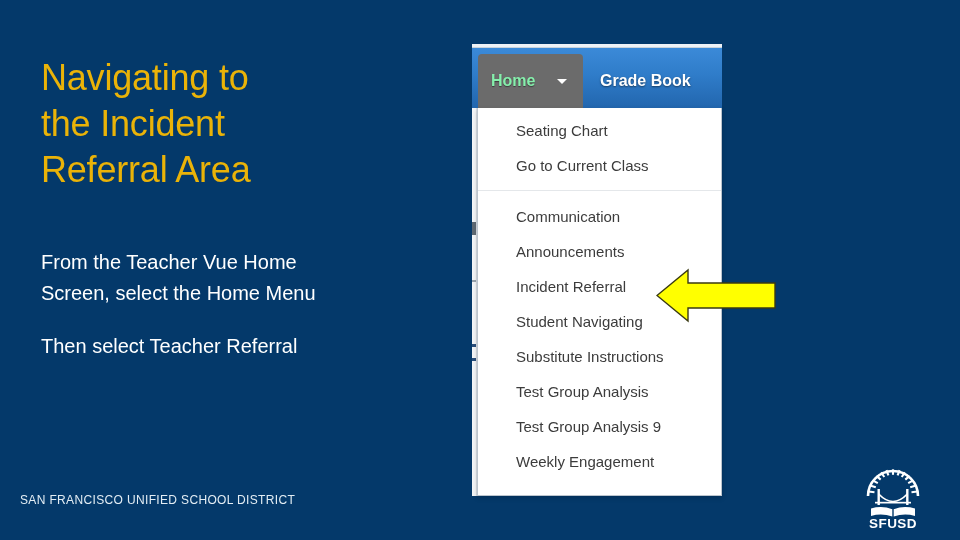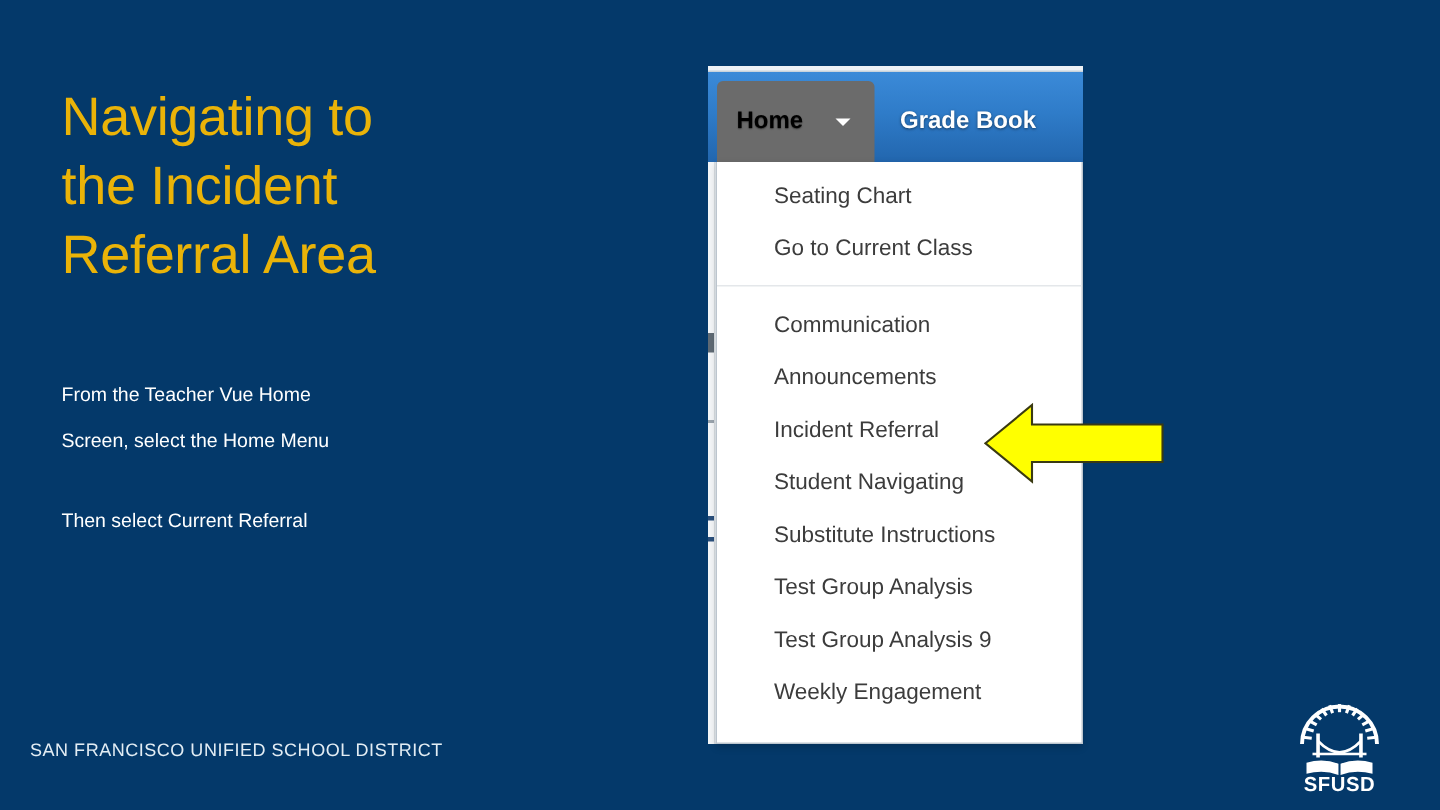--- a/index.html
+++ b/index.html
@@ -33,21 +33,21 @@
     font-weight: 400;
     letter-spacing: -0.2px;
     white-space: pre-line;
   }
   #body-block {
     position: absolute;
     left: 41px;
     top: 247px;
     width: 360px;
     color: #ffffff;
-    font-size: 13px;
+    font-size: 20px;
     line-height: 31px;
     font-weight: 400;
   }
   #body-para-1 { white-space: pre-line; }
   #body-para-2 { margin-top: 22px; }
 
   #footer-text {
     position: absolute;
     left: 20px;
     top: 493px;
@@ -100,21 +100,21 @@
     width: 105px;
     height: 54px;
     background: #6b6b6b;
     border-radius: 4px 4px 0 0;
     display: flex;
     align-items: center;
     padding-left: 13px;
     box-sizing: border-box;
   }
   #home-label {
-    color: #000000;
+    color: #86efac;
     font-size: 16px;
     font-weight: bold;
     text-shadow: 0 1px 1px rgba(0,0,0,0.45);
   }
   #home-caret {
     position: absolute;
     right: 16px;
     top: 25px;
     width: 0; height: 0;
     border-left: 5px solid transparent;
@@ -204,21 +204,21 @@
 
 <div id="slide">
 
   <div id="title">Navigating to
 the Incident
 Referral Area</div>
 
   <div id="body-block">
     <div id="body-para-1">From the Teacher Vue Home
 Screen, select the Home Menu</div>
-    <div id="body-para-2">Then select Current Referral</div>
+    <div id="body-para-2">Then select Teacher Referral</div>
   </div>
 
   <div id="footer-text">SAN FRANCISCO UNIFIED SCHOOL DISTRICT</div>
 
   <div id="logo">
     <svg width="74" height="74" viewBox="0 0 74 74" xmlns="http://www.w3.org/2000/svg">
       <g fill="#ffffff">
 
         <g stroke="#ffffff" stroke-width="2.1" fill="none">
           <path d="M12 40 A25 25 0 0 1 62 40" stroke-width="2.6"></path>

